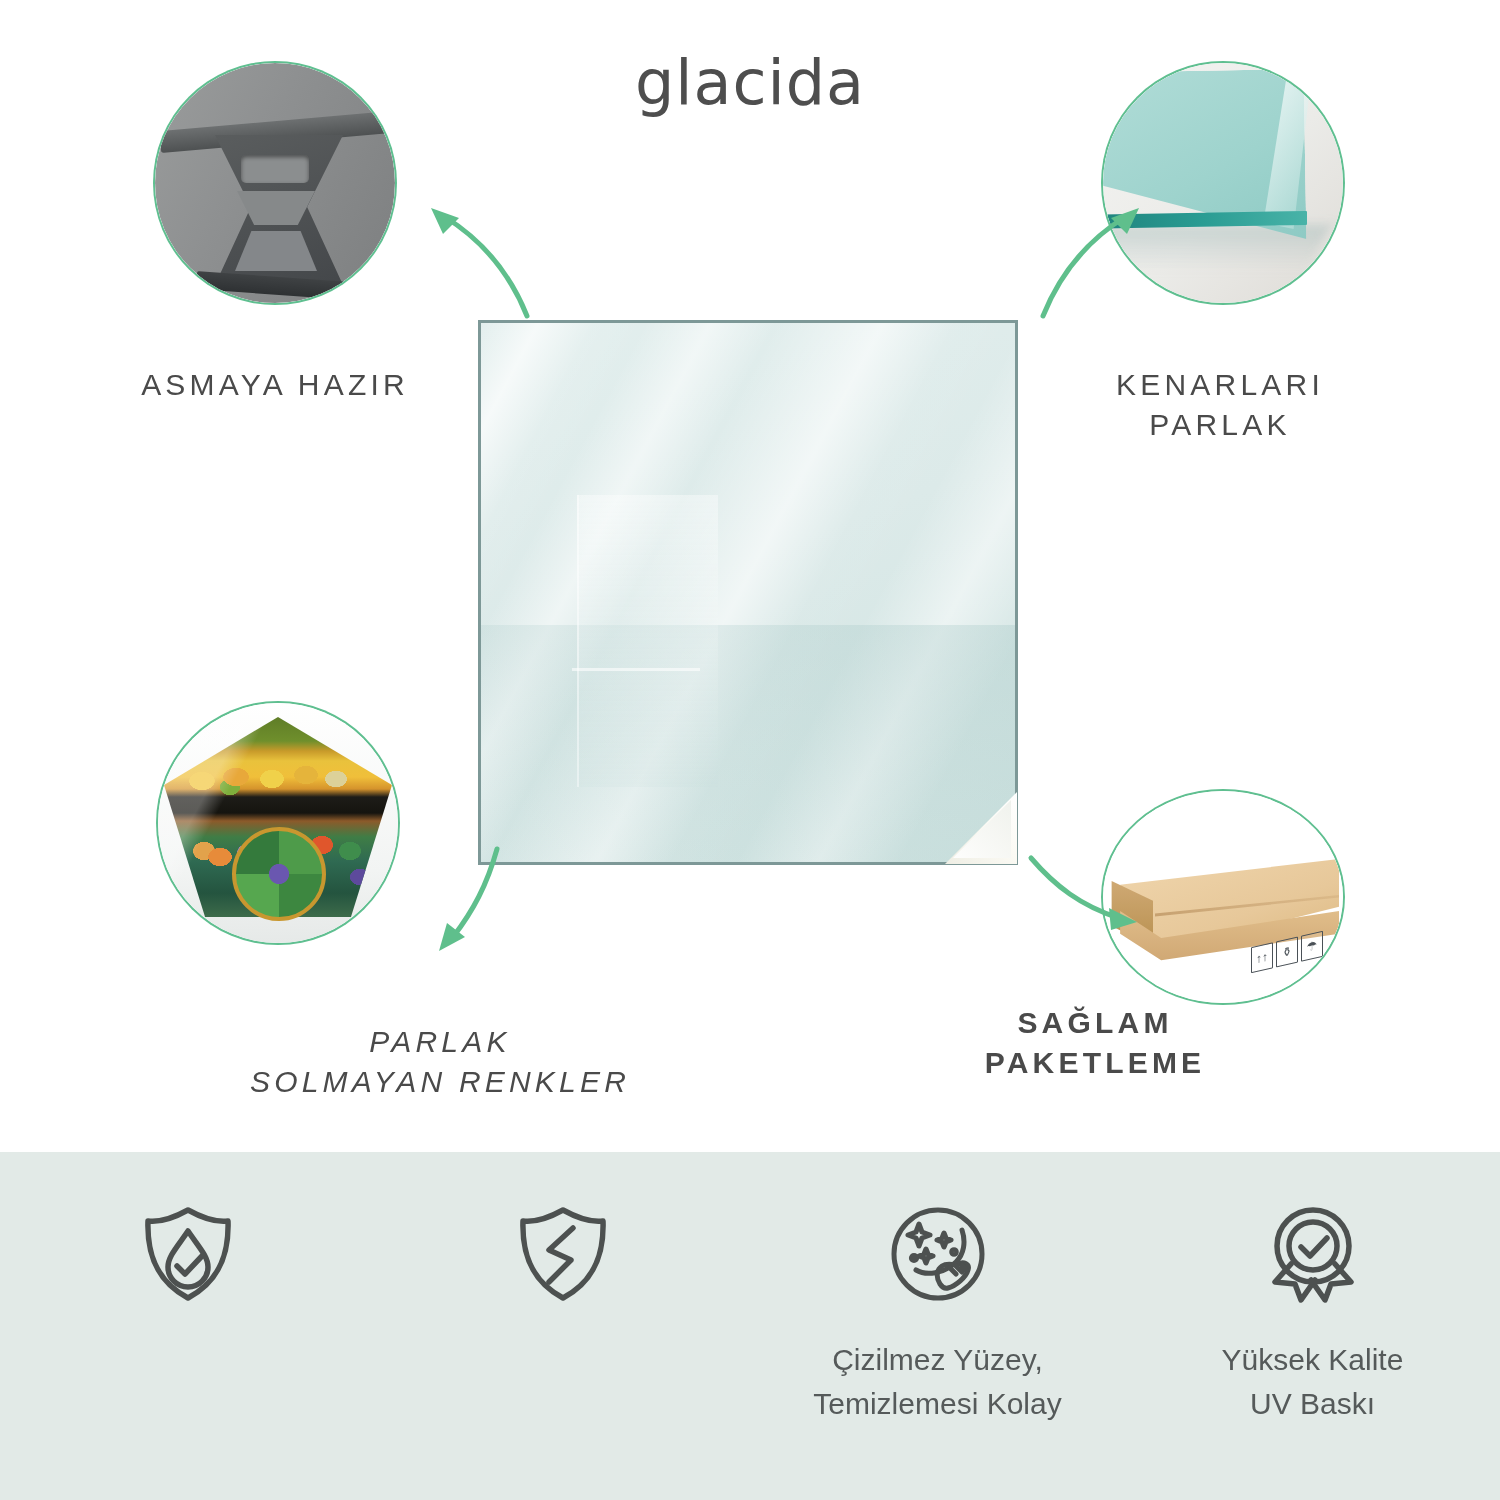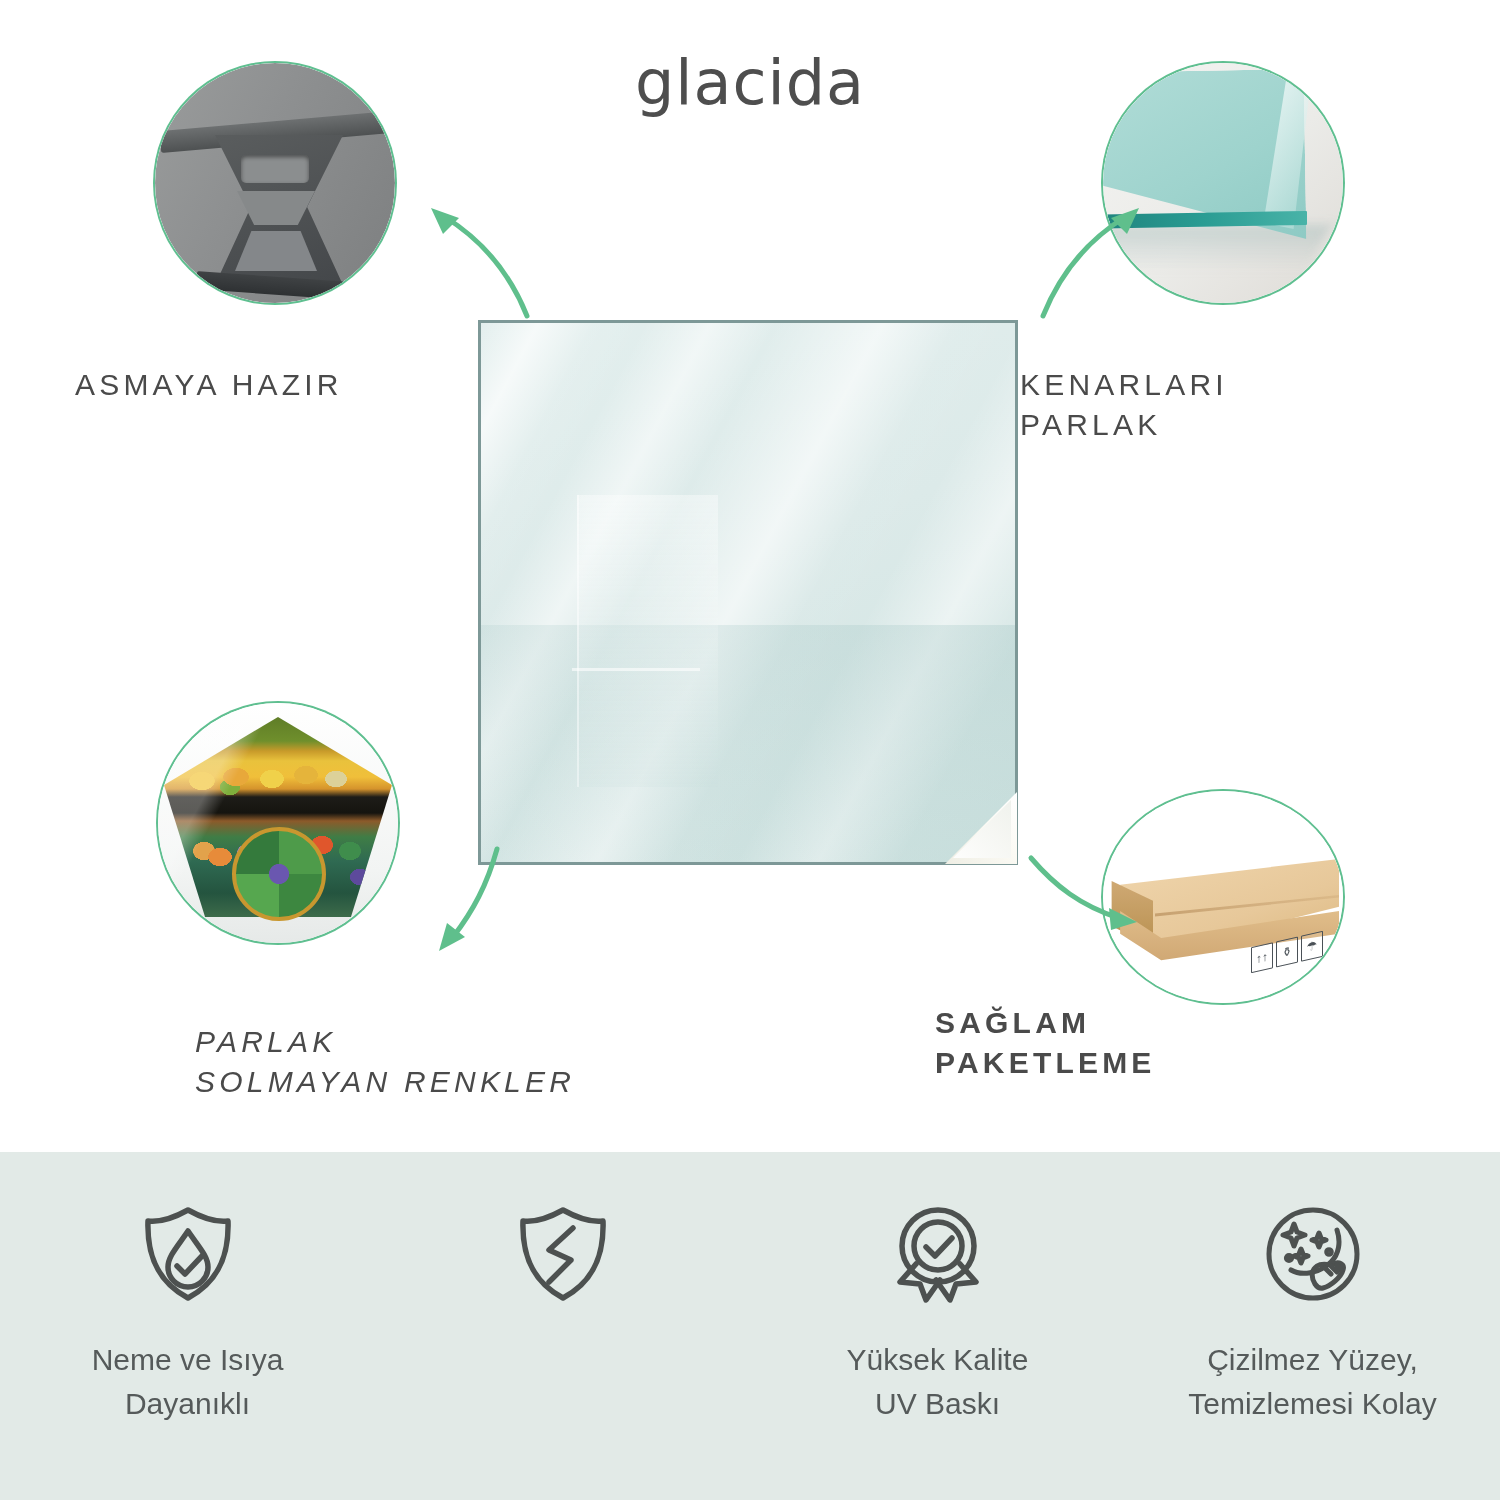--- a/index.html
+++ b/index.html
@@ -261,20 +261,21 @@
   
   .arrow-svg { position: absolute; overflow: visible; }
   #arrow-tl { left: 415px; top: 190px; }
   #arrow-tr { left: 1015px; top: 190px; }
   #arrow-bl { left: 425px; top: 845px; }
   #arrow-br { left: 1015px; top: 840px; }
 
   
   .caption {
     position: absolute;
+    text-align: center;
     color: #4a4a4a;
     font-size: 30px;
     letter-spacing: 4.2px;
     line-height: 1.32;
     font-weight: 400;
     font-family: "Liberation Sans", sans-serif;
     white-space: pre-line;
   }
   #cap-hang  { left: 75px;  top: 365px; width: 400px; }
   #cap-edge  { left: 1020px; top: 365px; width: 400px; }
@@ -403,58 +404,56 @@
 <div id="feature-bar">
 
   <div class="feature">
     <div class="feature-icon">
       <svg width="104" height="104" viewBox="0 0 104 104" fill="none" stroke="#4d5150" stroke-width="5.5" stroke-linecap="round" stroke-linejoin="round">
         <path d="M52 8 C 70 18, 84 20, 92 19 C 93 48, 86 78, 52 96 C 18 78, 11 48, 12 19 C 20 20, 34 18, 52 8 Z"></path>
         <path d="M52 29 C 62 44, 72 54, 72 65 A 20 20 0 0 1 32 65 C 32 54, 42 44, 52 29 Z"></path>
         <path d="M41 64 L 49 72 L 66 54"></path>
       </svg>
     </div>
-    <div class="feature-label">Neme ve Isıya
-Dayanıklı</div>
   </div>
 
   <div class="feature">
     <div class="feature-icon">
       <svg width="104" height="104" viewBox="0 0 104 104" fill="none" stroke="#4d5150" stroke-width="5.5" stroke-linecap="round" stroke-linejoin="round">
         <path d="M52 8 C 70 18, 84 20, 92 19 C 93 48, 86 78, 52 96 C 18 78, 11 48, 12 19 C 20 20, 34 18, 52 8 Z"></path>
         <path d="M62 26 L 38 48 L 60 58 L 38 80"></path>
       </svg>
     </div>
-  </div>
-
-  <div class="feature">
-    <div class="feature-icon">
-      <svg width="104" height="104" viewBox="0 0 104 104" fill="none" stroke="#4d5150" stroke-width="5.5" stroke-linecap="round" stroke-linejoin="round">
-        <path d="M30 62 L 14 80 L 34 82 L 40 98 L 54 78"></path>
-        <path d="M74 62 L 90 80 L 70 82 L 64 98 L 50 78"></path>
-        <circle cx="52" cy="44" r="36"></circle>
-        <circle cx="52" cy="44" r="24"></circle>
-        <path d="M40 45 L 49 54 L 66 36"></path>
-      </svg>
-    </div>
-    <div class="feature-label">Yüksek Kalite
-UV Baskı</div>
   </div>
 
   <div class="feature">
     <div class="feature-icon">
       <svg width="104" height="104" viewBox="0 0 104 104" fill="none" stroke="#4d5150" stroke-width="5" stroke-linecap="round" stroke-linejoin="round">
         <circle cx="52" cy="52" r="44"></circle>
         <path d="M30 30 L 33 22 L 36 30 L 44 33 L 36 36 L 33 44 L 30 36 L 22 33 Z"></path>
         <path d="M56 36 L 58 31 L 60 36 L 65 38 L 60 40 L 58 45 L 56 40 L 51 38 Z"></path>
         <path d="M38 52 L 40 47 L 42 52 L 47 54 L 42 56 L 40 61 L 38 56 L 33 54 Z"></path>
         <circle cx="28" cy="56" r="2.6"></circle>
         <circle cx="68" cy="50" r="2.3"></circle>
         <path d="M30 68 C 40 74, 58 72, 70 60 C 78 52, 80 40, 76 28"></path>
         <path d="M54 82 C 50 76, 50 68, 56 64 C 62 60, 68 64, 72 62 C 78 59, 84 62, 82 68 C 80 75, 70 84, 62 86 C 58 87, 56 85, 54 82 Z"></path>
         <path d="M64 66 L 70 72 M70 64 L 76 70 M76 63 L 80 68"></path>
       </svg>
     </div>
     <div class="feature-label">Çizilmez Yüzey,
 Temizlemesi Kolay</div>
   </div>
 
+  <div class="feature">
+    <div class="feature-icon">
+      <svg width="104" height="104" viewBox="0 0 104 104" fill="none" stroke="#4d5150" stroke-width="5.5" stroke-linecap="round" stroke-linejoin="round">
+        <path d="M30 62 L 14 80 L 34 82 L 40 98 L 54 78"></path>
+        <path d="M74 62 L 90 80 L 70 82 L 64 98 L 50 78"></path>
+        <circle cx="52" cy="44" r="36"></circle>
+        <circle cx="52" cy="44" r="24"></circle>
+        <path d="M40 45 L 49 54 L 66 36"></path>
+      </svg>
+    </div>
+    <div class="feature-label">Yüksek Kalite
+UV Baskı</div>
+  </div>
+
 </div>
 
 </body></html>

